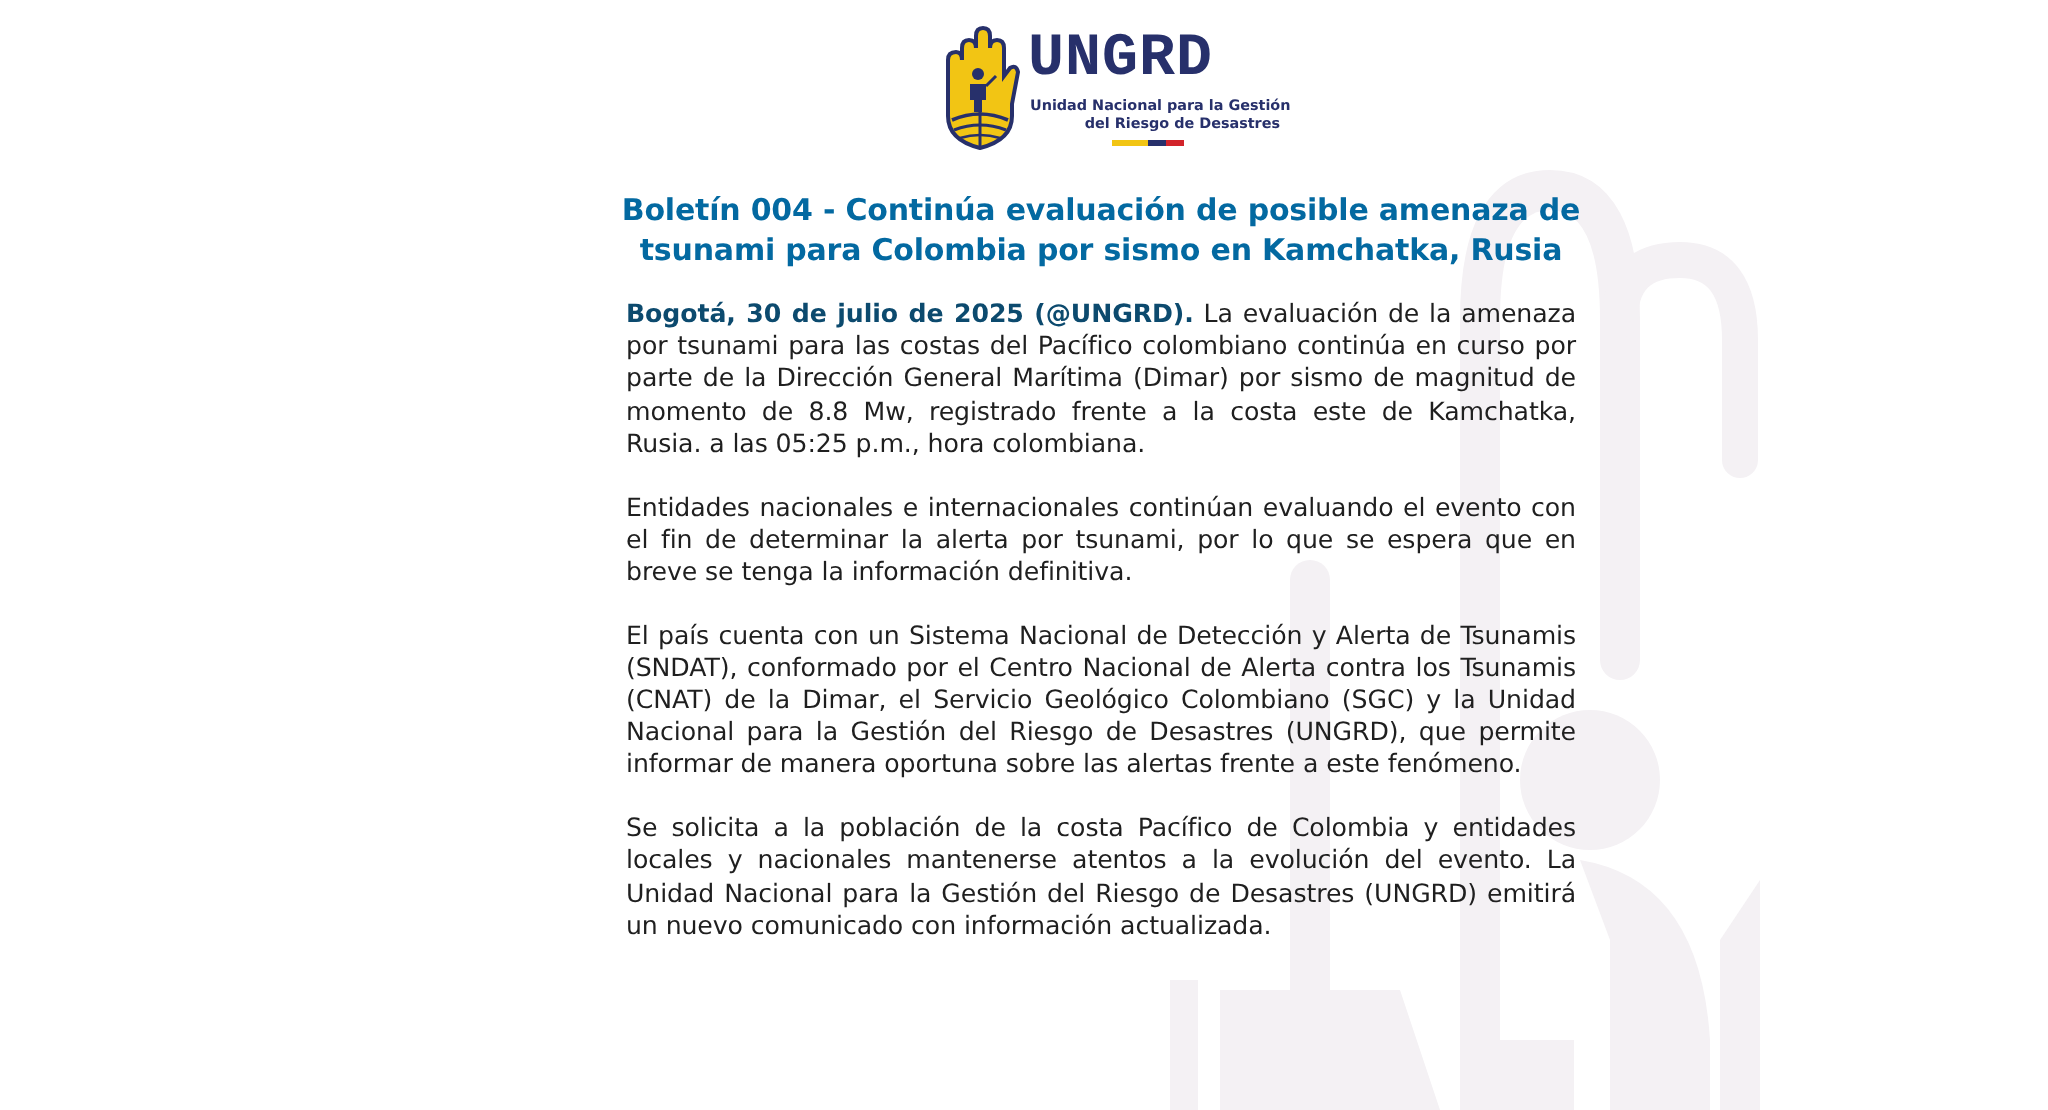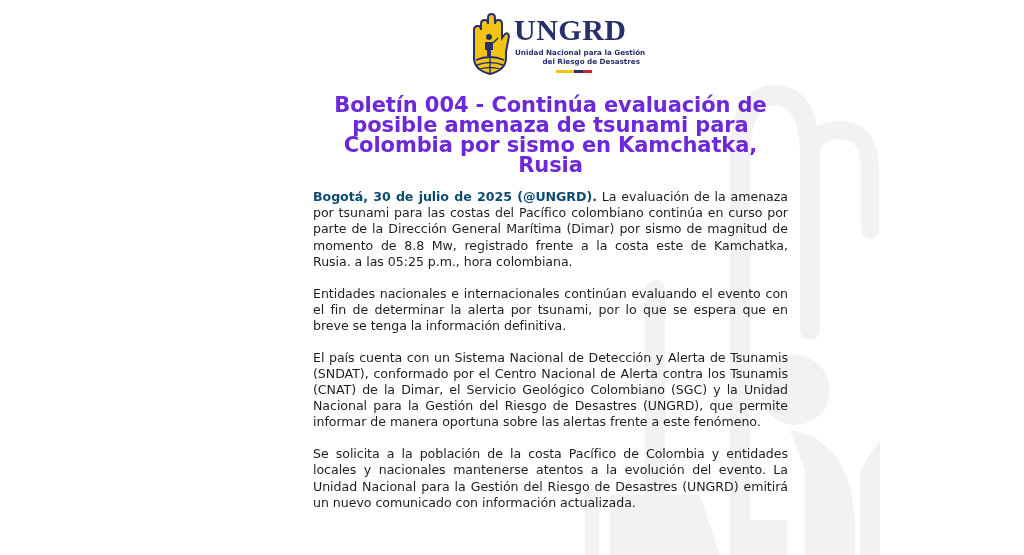--- a/index.html
+++ b/index.html
@@ -27,21 +27,21 @@
       left: 470px;
       top: 12px;
       width: 170px;
       height: 66px;
       z-index: 1;
     }
     .logo-wordmark {
       position: absolute;
       left: 44px;
       top: 2px;
-      font-family: Liberation Serif, serif;
+      font-family: Liberation Mono, monospace;
       font-weight: bold;
       font-size: 30px;
       line-height: 32px;
       color: #27306b;
       letter-spacing: 0.5px;
     }
     .logo-sub {
       position: absolute;
       left: 45px;
       top: 36px;
@@ -66,24 +66,24 @@
     .doc {
       position: absolute;
       left: 313px;
       top: 95px;
       width: 475px;
       z-index: 1;
     }
     .title {
       font-family: "DejaVu Sans", sans-serif;
       font-weight: bold;
-      font-size: 21px;
+      font-size: 15px;
       line-height: 20px;
       text-align: center;
-      color: #6d28d9;
+      color: #0369a1;
       margin: 0 0 14px -4px;
       width: 483px;
       letter-spacing: -0.1px;
     }
     p {
       font-family: "DejaVu Sans", sans-serif;
       font-size: 12.6px;
       line-height: 16.2px;
       text-align: justify;
       margin: 0 0 15.5px 0;

